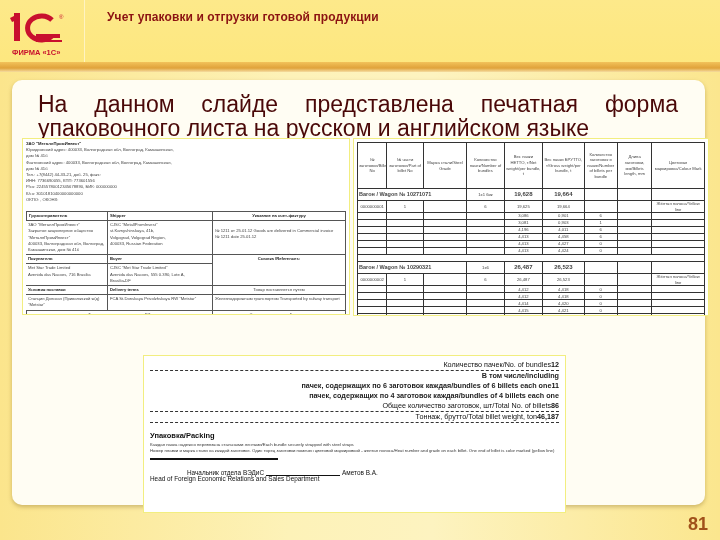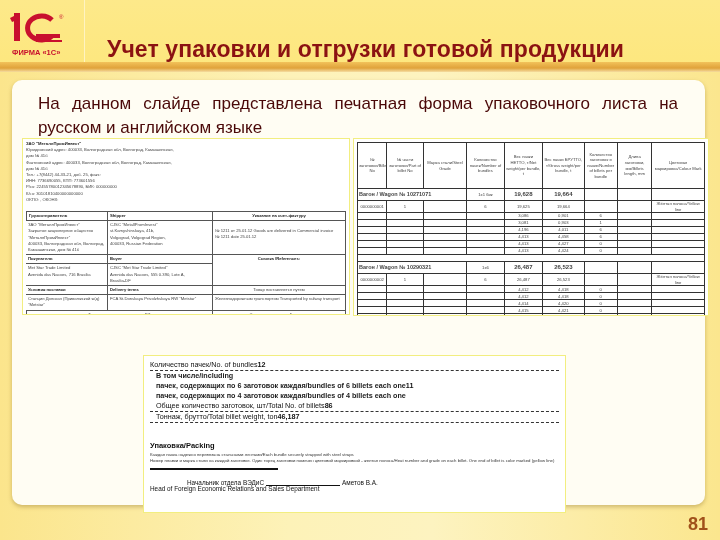--- a/index.html
+++ b/index.html
@@ -2,45 +2,45 @@
 <html><head>
 <meta charset="utf-8">
 <style>
 *{box-sizing:border-box;margin:0;padding:0}
 html,body{width:720px;height:540px;overflow:hidden}
 body{position:relative;font-family:"Liberation Sans",sans-serif;background:linear-gradient(90deg,#fbe58c 0%,#fdf2b8 40%,#fdf3c0 60%,#fbe68e 100%);}
 .header{position:absolute;left:0;top:0;width:720px;height:62px;background:linear-gradient(180deg,#fde98a 0%,#fde77f 100%);}
 .header-bar{position:absolute;left:0;top:62px;width:720px;height:10px;background:linear-gradient(180deg,#f2c25a 0%,#e0a23a 60%,#f5dca0 100%);}
 .logo{position:absolute;left:8px;top:10px;width:72px;height:48px}
 .logo-divider{position:absolute;left:84px;top:0;width:1px;height:62px;background:#fff3c2}
-.title{position:absolute;left:107px;top:36px;font-size:23px;font-weight:bold;color:#8b1212;letter-spacing:0.1px;font-family:"Liberation Sans",sans-serif}
+.title{position:absolute;left:107px;top:10px;font-size:12px;font-weight:bold;color:#8b1212;letter-spacing:0.1px;font-family:"Liberation Sans",sans-serif}
 .panel{position:absolute;left:12px;top:80px;width:693px;height:425px;background:#fffdf3;border-radius:10px;box-shadow:0 2px 4px rgba(120,90,20,0.35)}
-.intro{position:absolute;left:38px;top:92px;width:640px;font-size:17px;line-height:24px;color:#4a0808;font-family:"Liberation Sans",sans-serif;text-align:justify;text-align-last:left}
+.intro{position:absolute;left:38px;top:92px;width:640px;font-size:23px;line-height:24px;color:#4a0808;font-family:"Liberation Sans",sans-serif;text-align:justify;text-align-last:left}
 .page-num{position:absolute;left:688px;top:514px;font-size:18px;font-weight:bold;color:#a0501a}
 .doc{position:absolute;background:#fff;border:1.5px solid #f2ee80;font-size:4.2px;color:#444;line-height:6.2px;overflow:hidden}
 #doc-left{left:22px;top:138px;width:328px;height:177px;padding:2px 3px}
 #doc-right{left:353px;top:138px;width:356px;height:178px;padding:3px}
 #doc-bottom{left:143px;top:355px;width:423px;height:158px;padding:4px 6px}
 .dl{white-space:nowrap;overflow:hidden}
 .b{font-weight:bold;color:#222}
 .g{display:grid;border-top:0.8px solid #555}
 .cell{border-right:0.8px solid #555;border-bottom:0.8px solid #555;padding:1px 2px;overflow:hidden}
 .cell:first-child{border-left:0.8px solid #555}
 .ctr{text-align:center}
 table.t{border-collapse:collapse;width:100%;table-layout:fixed}
 table.t td{border:0.8px solid #333;font-size:4.2px;line-height:5.6px;text-align:center;padding:0 1px;height:7px;overflow:hidden}
 table.t td.h{height:46px;vertical-align:middle}
 table.t td.wag{text-align:left;font-weight:bold;font-size:5.5px;height:12px}
 table.t td.big{font-weight:bold;font-size:6px}
 .gap td{border-left:none;border-right:none;height:5px}
-.bl{font-size:7.2px;line-height:10px;color:#111;display:flex;justify-content:flex-start;white-space:nowrap}
+.bl{font-size:7.2px;line-height:10px;color:#111;display:flex;justify-content:flex-end;white-space:nowrap}
 .bl.dash{border-bottom:1px dashed #333}
 .bl.ind{padding-left:6px}
 .bl .v{font-weight:bold}
-.pk{font-size:7.5px;font-weight:bold;margin-top:20px;color:#111}
+.pk{font-size:7.5px;font-weight:bold;margin-top:10px;color:#111}
 .small{font-size:4.3px;line-height:6px;color:#333;margin-top:3px}
 .rule{width:128px;height:2px;background:#111;margin-top:4px}
 .sig{font-size:6.4px;color:#111;margin-top:10px;padding-left:37px;white-space:nowrap}
 .sig .line{display:inline-block;width:74px;border-bottom:0.8px solid #111;margin:0 2px;height:6px;vertical-align:bottom}
 .sig2{font-size:6.4px;color:#111;white-space:nowrap}
 </style>
 </head>
 <body>
 
 <div class="header">

